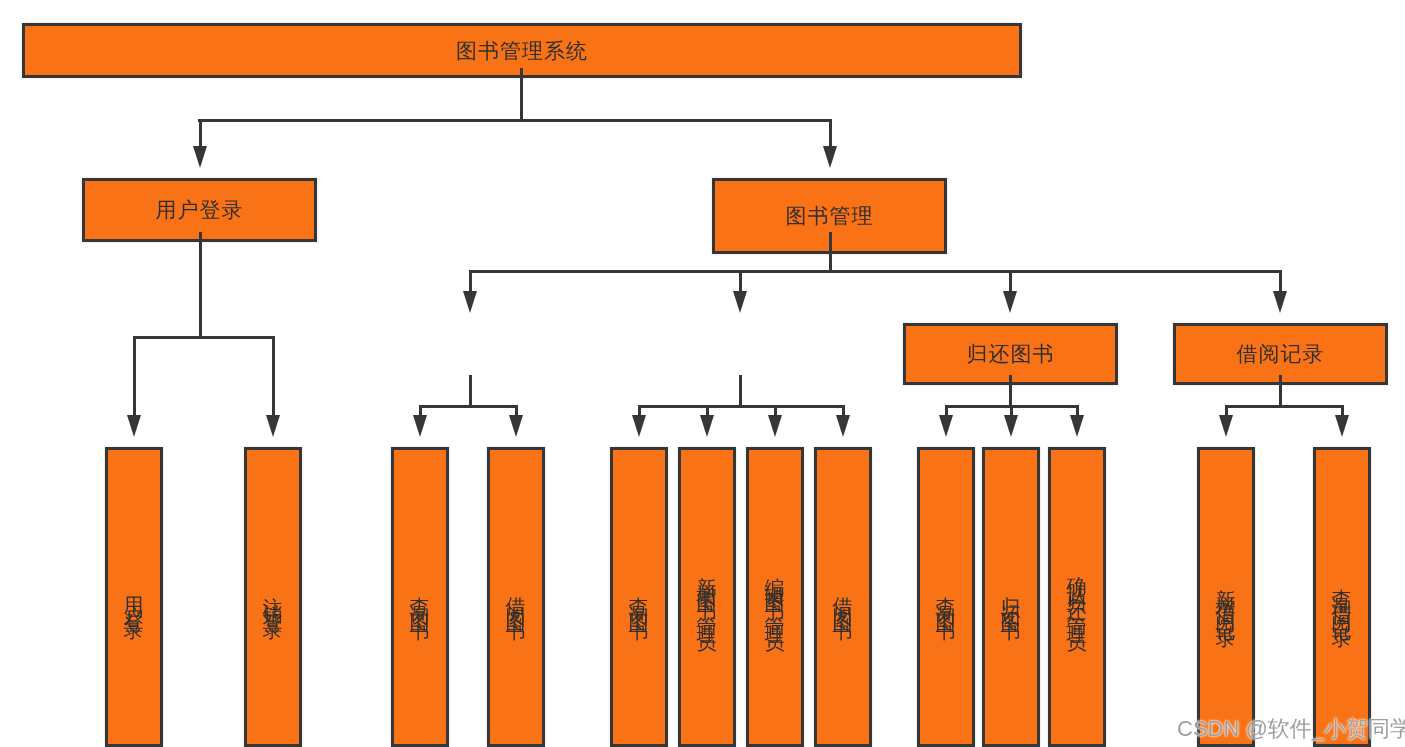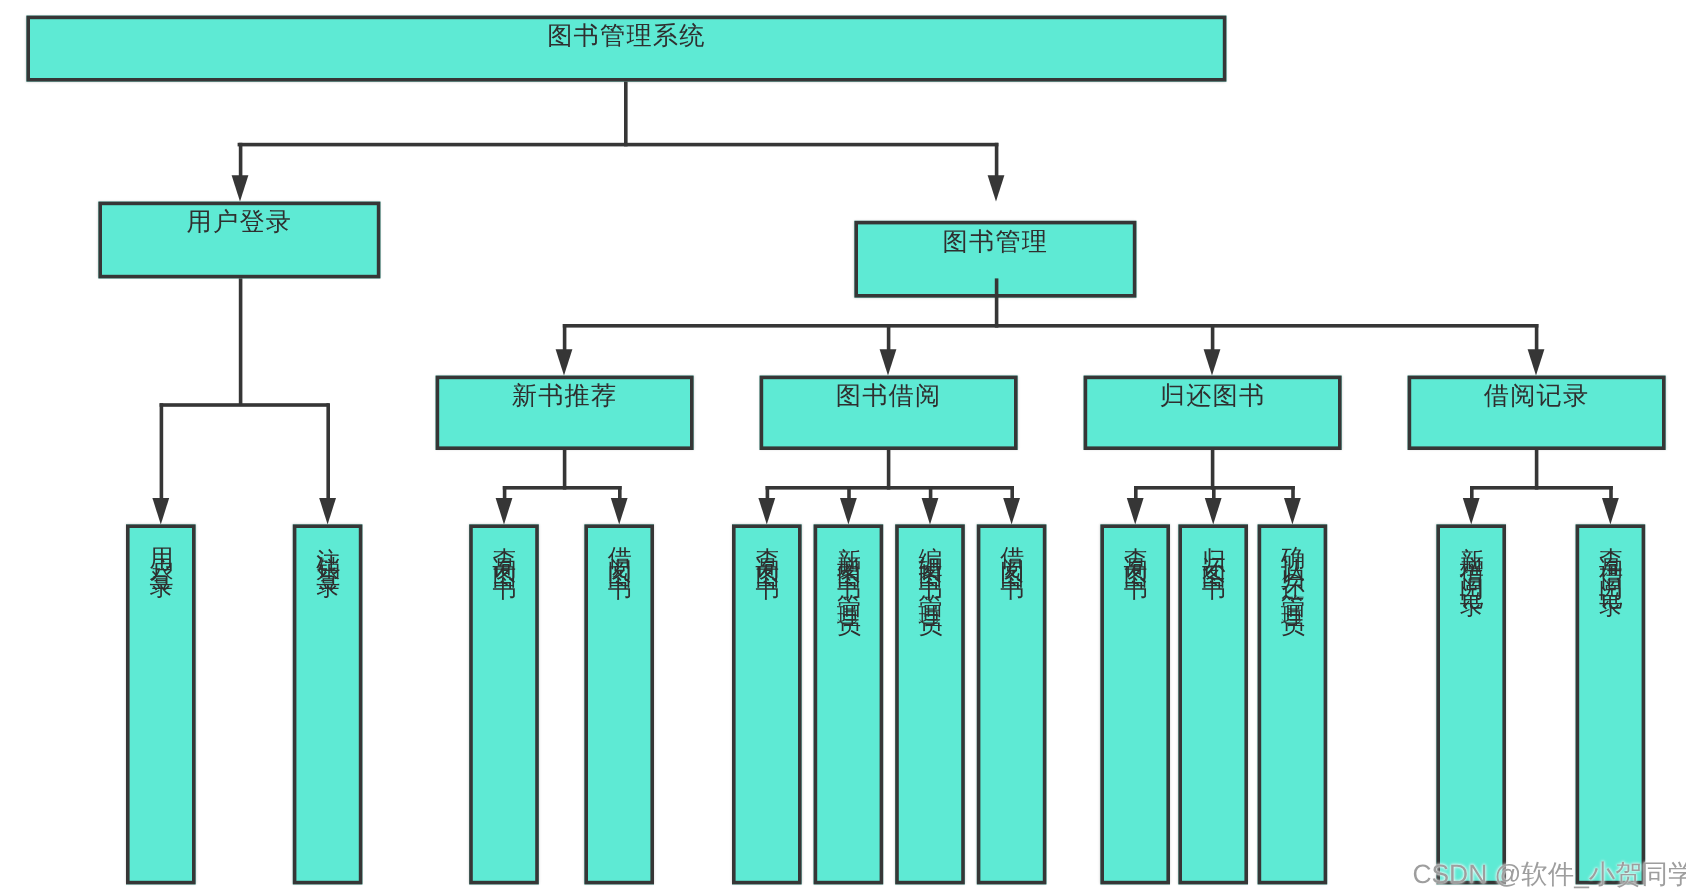--- a/index.html
+++ b/index.html
@@ -8,24 +8,26 @@
     width:1405px; height:747px;
     background:#ffffff;
     font-family:"Liberation Sans", sans-serif;
     color:#2f2f2f;
     overflow:hidden;
   }
   .box {
     position:absolute;
     box-sizing:border-box;
     border:3px solid #363636;
-    background:#5eead4;
+    background:#f97316;
     display:flex;
+    align-items:center;
     justify-content:center;
     box-shadow:0 0 2px rgba(0,0,0,0.18);
+    margin-top:10px;
   }
   .hbox { font-size:21px; letter-spacing:1px; }
   .leaf { width:58px; top:437px; height:300px; }
   .leaf span {
     writing-mode:vertical-rl;
     text-orientation:mixed;
     font-size:20px;
     line-height:1;
     letter-spacing:8px;
     white-space:nowrap;
@@ -62,21 +64,21 @@
   <div class="vl" style="left:520px;top:68px;height:54px"></div>
   <div class="hl" style="left:198px;top:119px;width:634px"></div>
   <div class="vl" style="left:199px;top:119px;height:30px"></div>
   <div class="ar" style="left:193px;top:146px"></div>
   <div class="vl" style="left:829px;top:119px;height:30px"></div>
   <div class="ar" style="left:823px;top:146px"></div>
 
   <div class="box hbox" style="left:82px;top:168px;width:235px;height:64px">
     <span>用户登录</span>
   </div>
-  <div class="box hbox" style="left:712px;top:184px;width:235px;height:64px">
+  <div class="box hbox" style="left:712px;top:168px;width:235px;height:76px">
     <span>图书管理</span>
   </div>
 
   <div class="vl" style="left:199px;top:232px;height:106px"></div>
   <div class="hl" style="left:133px;top:336px;width:141px"></div>
   <div class="vl" style="left:133px;top:336px;height:81px"></div>
   <div class="ar" style="left:127px;top:415px"></div>
   <div class="vl" style="left:272px;top:336px;height:81px"></div>
   <div class="ar" style="left:266px;top:415px"></div>
 
@@ -84,26 +86,20 @@
   <div class="hl" style="left:469px;top:270px;width:813px"></div>
   <div class="vl" style="left:469px;top:270px;height:23px"></div>
   <div class="ar" style="left:463px;top:291px"></div>
   <div class="vl" style="left:739px;top:270px;height:23px"></div>
   <div class="ar" style="left:733px;top:291px"></div>
   <div class="vl" style="left:1009px;top:270px;height:23px"></div>
   <div class="ar" style="left:1003px;top:291px"></div>
   <div class="vl" style="left:1279px;top:270px;height:23px"></div>
   <div class="ar" style="left:1273px;top:291px"></div>
 
-  <div class="box hbox" style="left:363px;top:313px;width:215px;height:62px">
-    <span>新书推荐</span>
-  </div>
-  <div class="box hbox" style="left:633px;top:313px;width:215px;height:62px">
-    <span>图书借阅</span>
-  </div>
   <div class="box hbox" style="left:903px;top:313px;width:215px;height:62px">
     <span>归还图书</span>
   </div>
   <div class="box hbox" style="left:1173px;top:313px;width:215px;height:62px">
     <span>借阅记录</span>
   </div>
 
   <div class="vl" style="left:469px;top:375px;height:33px"></div>
   <div class="hl" style="left:419px;top:405px;width:99px"></div>
   <div class="vl" style="left:419px;top:405px;height:12px"></div>

